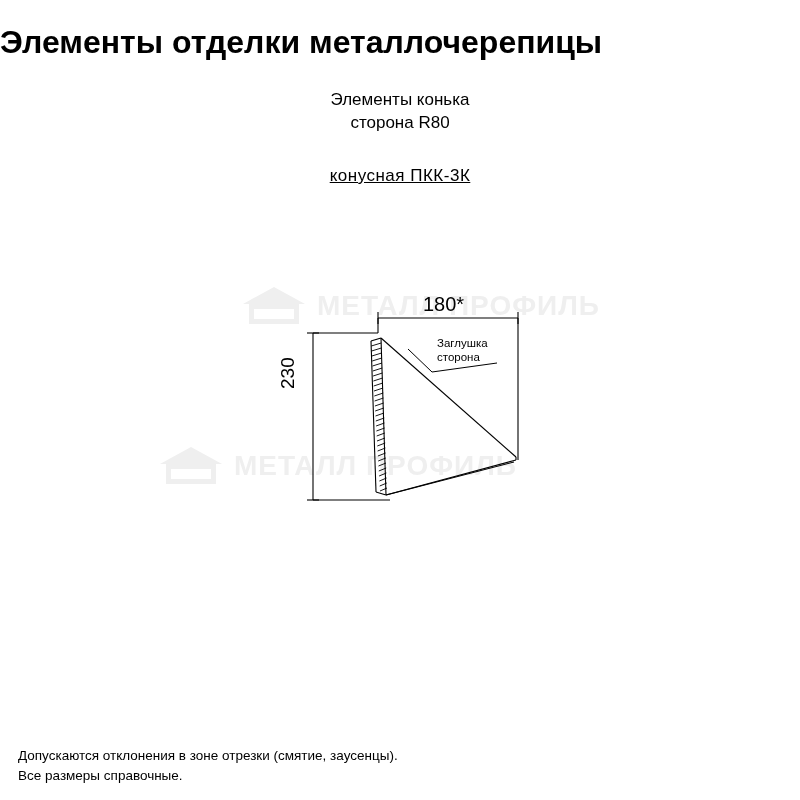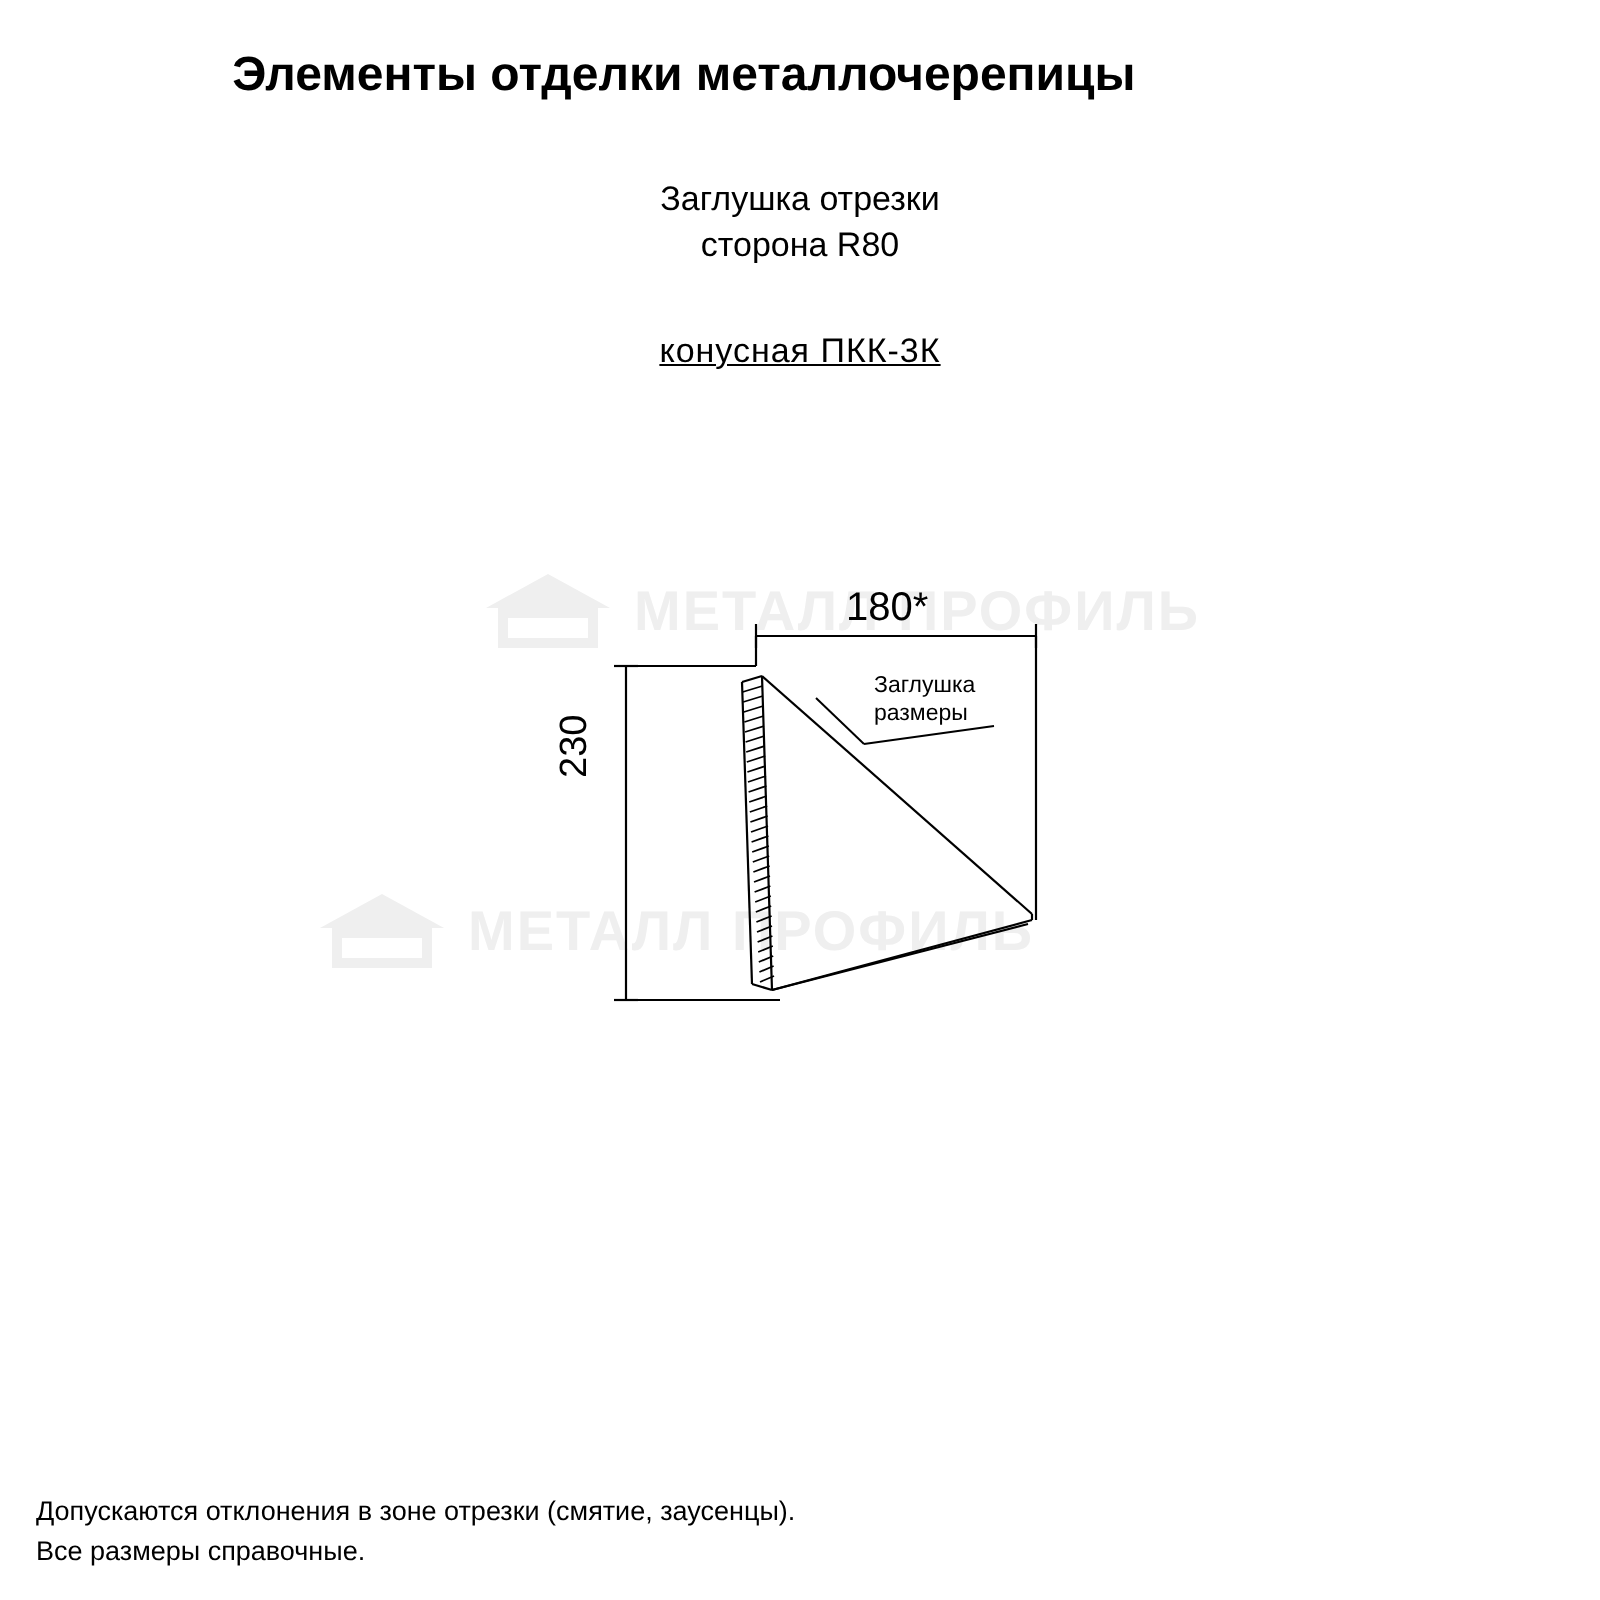--- a/index.html
+++ b/index.html
@@ -20,22 +20,22 @@
     position: absolute;
     inset: 0;
   }
 
   
   .title {
     position: absolute;
     top: 24px;
     left: 0;
     width: 684px;
-    text-align: center;
-    font-size: 24px;
+    text-align: left;
+    font-size: 32px;
     font-weight: bold;
     letter-spacing: 0px;
     color: #000;
   }
 
   .subtitle-block {
     position: absolute;
     top: 88px;
     left: 0;
     width: 800px;
@@ -142,21 +142,21 @@
   }
 </style>
 </head>
 <body>
 
 <div class="page">
 
   <div class="title">Элементы отделки металлочерепицы</div>
 
   <div class="subtitle-block">
-    <div class="subtitle-line">Заглушка отрезки</div>
+    <div class="subtitle-line">Элементы конька</div>
     <div class="subtitle-line">сторона R80</div>
     <div class="subtitle-line third">конусная  ПКК-3К</div>
   </div>
 
   <div class="watermark wm1">
     <div class="wm-logo">
       <div class="roof"></div>
       <div class="body"></div>
     </div>
     <div class="wm-text">МЕТАЛЛ ПРОФИЛЬ</div>
@@ -244,21 +244,21 @@
       </g>
 
     </g>
   </svg>
 
   <div class="dim-180">180*</div>
   <div class="dim-230">230</div>
 
   <div class="face-label">
     <div>Заглушка</div>
-    <div>размеры</div>
+    <div>сторона</div>
   </div>
 
   <div class="footnotes">
     <div>Допускаются отклонения в зоне отрезки (смятие, заусенцы).</div>
     <div>Все размеры справочные.</div>
   </div>
 
 </div>
 
 </body></html>

